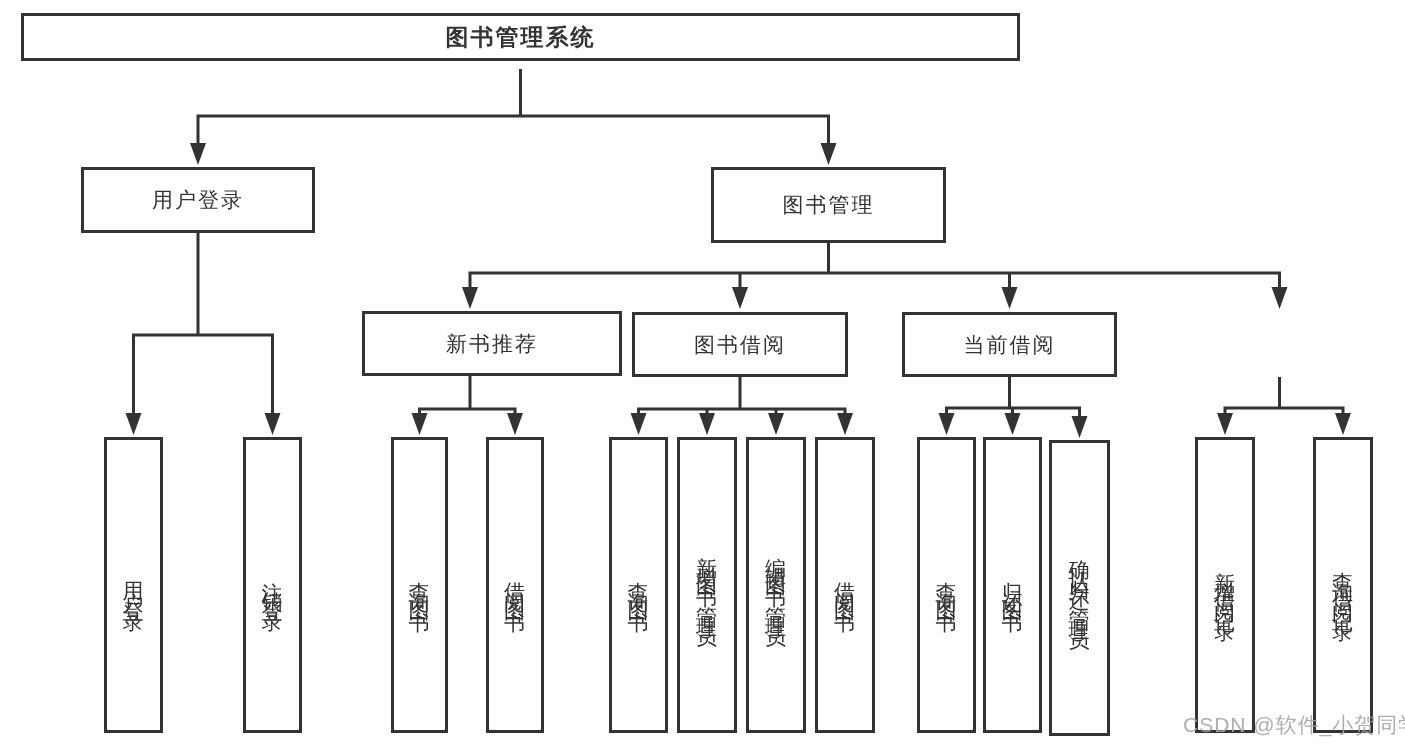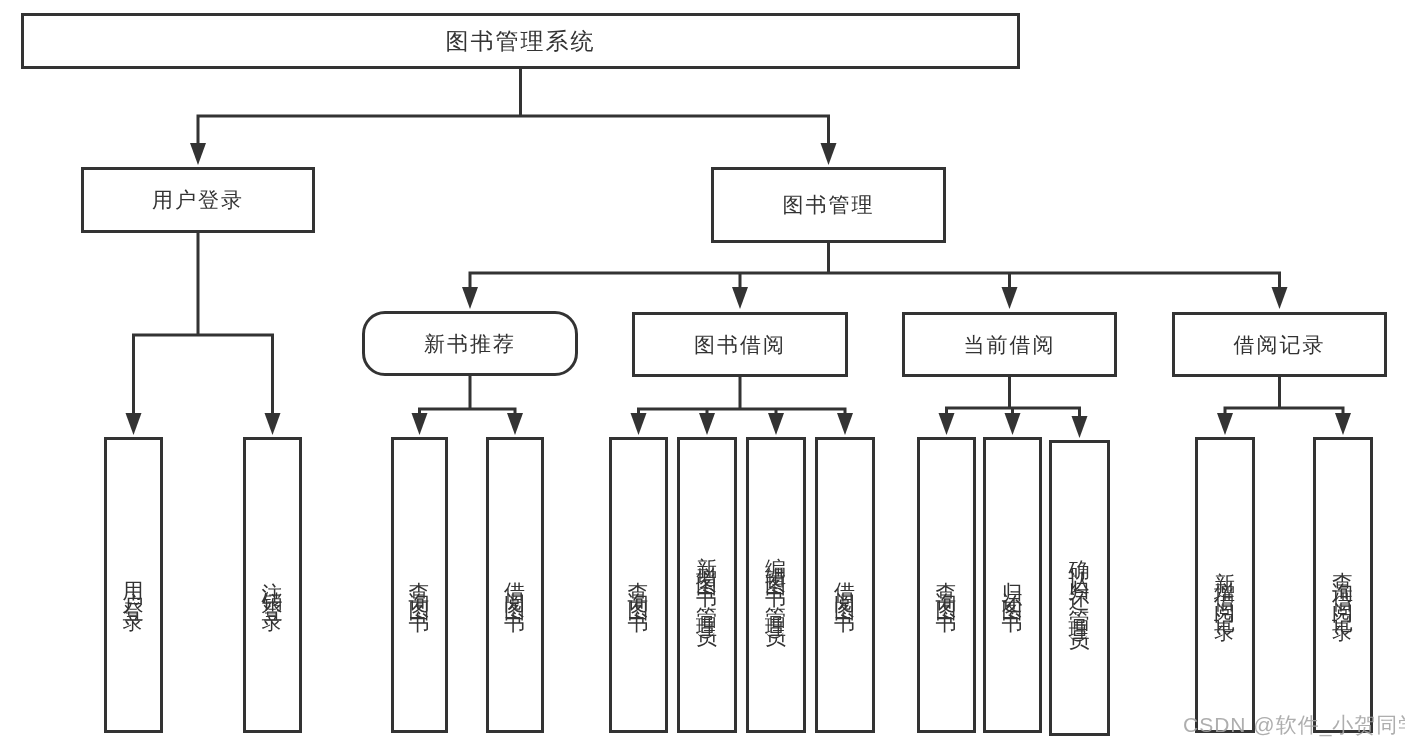--- a/index.html
+++ b/index.html
@@ -111,29 +111,28 @@
       <path d="M768 413 L784 413 L776 435 Z"></path>
       <path d="M837 413 L853 413 L845 435 Z"></path>
       <path d="M938.5 413 L954.5 413 L946.5 435 Z"></path>
       <path d="M1004.5 413 L1020.5 413 L1012.5 435 Z"></path>
       <path d="M1071.5 416 L1087.5 416 L1079.5 438 Z"></path>
       <path d="M1217 413 L1233 413 L1225 435 Z"></path>
       <path d="M1335 413 L1351 413 L1343 435 Z"></path>
     </g>
   </svg>
 
-  <div class="box h-box root-box" style="left:21px; top:13px; width:999px; height:56px;">图书管理系统</div>
+  <div class="box h-box root-box" style="left:21px; top:13px; width:999px; height:48px;font-weight:bold;">图书管理系统</div>
 
   <div class="box h-box" style="left:81px; top:167px; width:234px; height:66px;">用户登录</div>
   <div class="box h-box" style="left:711px; top:167px; width:235px; height:76px;">图书管理</div>
 
-  <div class="box h-box" style="left:362px; top:311px; width:216px; height:65px;border-radius:23px;">新书推荐</div>
+  <div class="box h-box" style="left:362px; top:311px; width:260px; height:65px;">新书推荐</div>
   <div class="box h-box" style="left:632px; top:312px; width:216px; height:65px;font-family:Liberation Mono, monospace;">图书借阅</div>
   <div class="box h-box" style="left:902px; top:312px; width:215px; height:65px;">当前借阅</div>
-  <div class="box h-box" style="left:1172px; top:312px; width:215px; height:65px;">借阅记录</div>
 
   <div class="box v-box" style="left:104px; top:437px; width:59px; height:296px;">
     <span class="v-text">用户登录</span>
   </div>
   <div class="box v-box" style="left:243px; top:437px; width:59px; height:296px;">
     <span class="v-text">注销登录</span>
   </div>
 
   <div class="box v-box" style="left:391px; top:437px; width:57px; height:296px;">
     <span class="v-text">查询图书</span>

